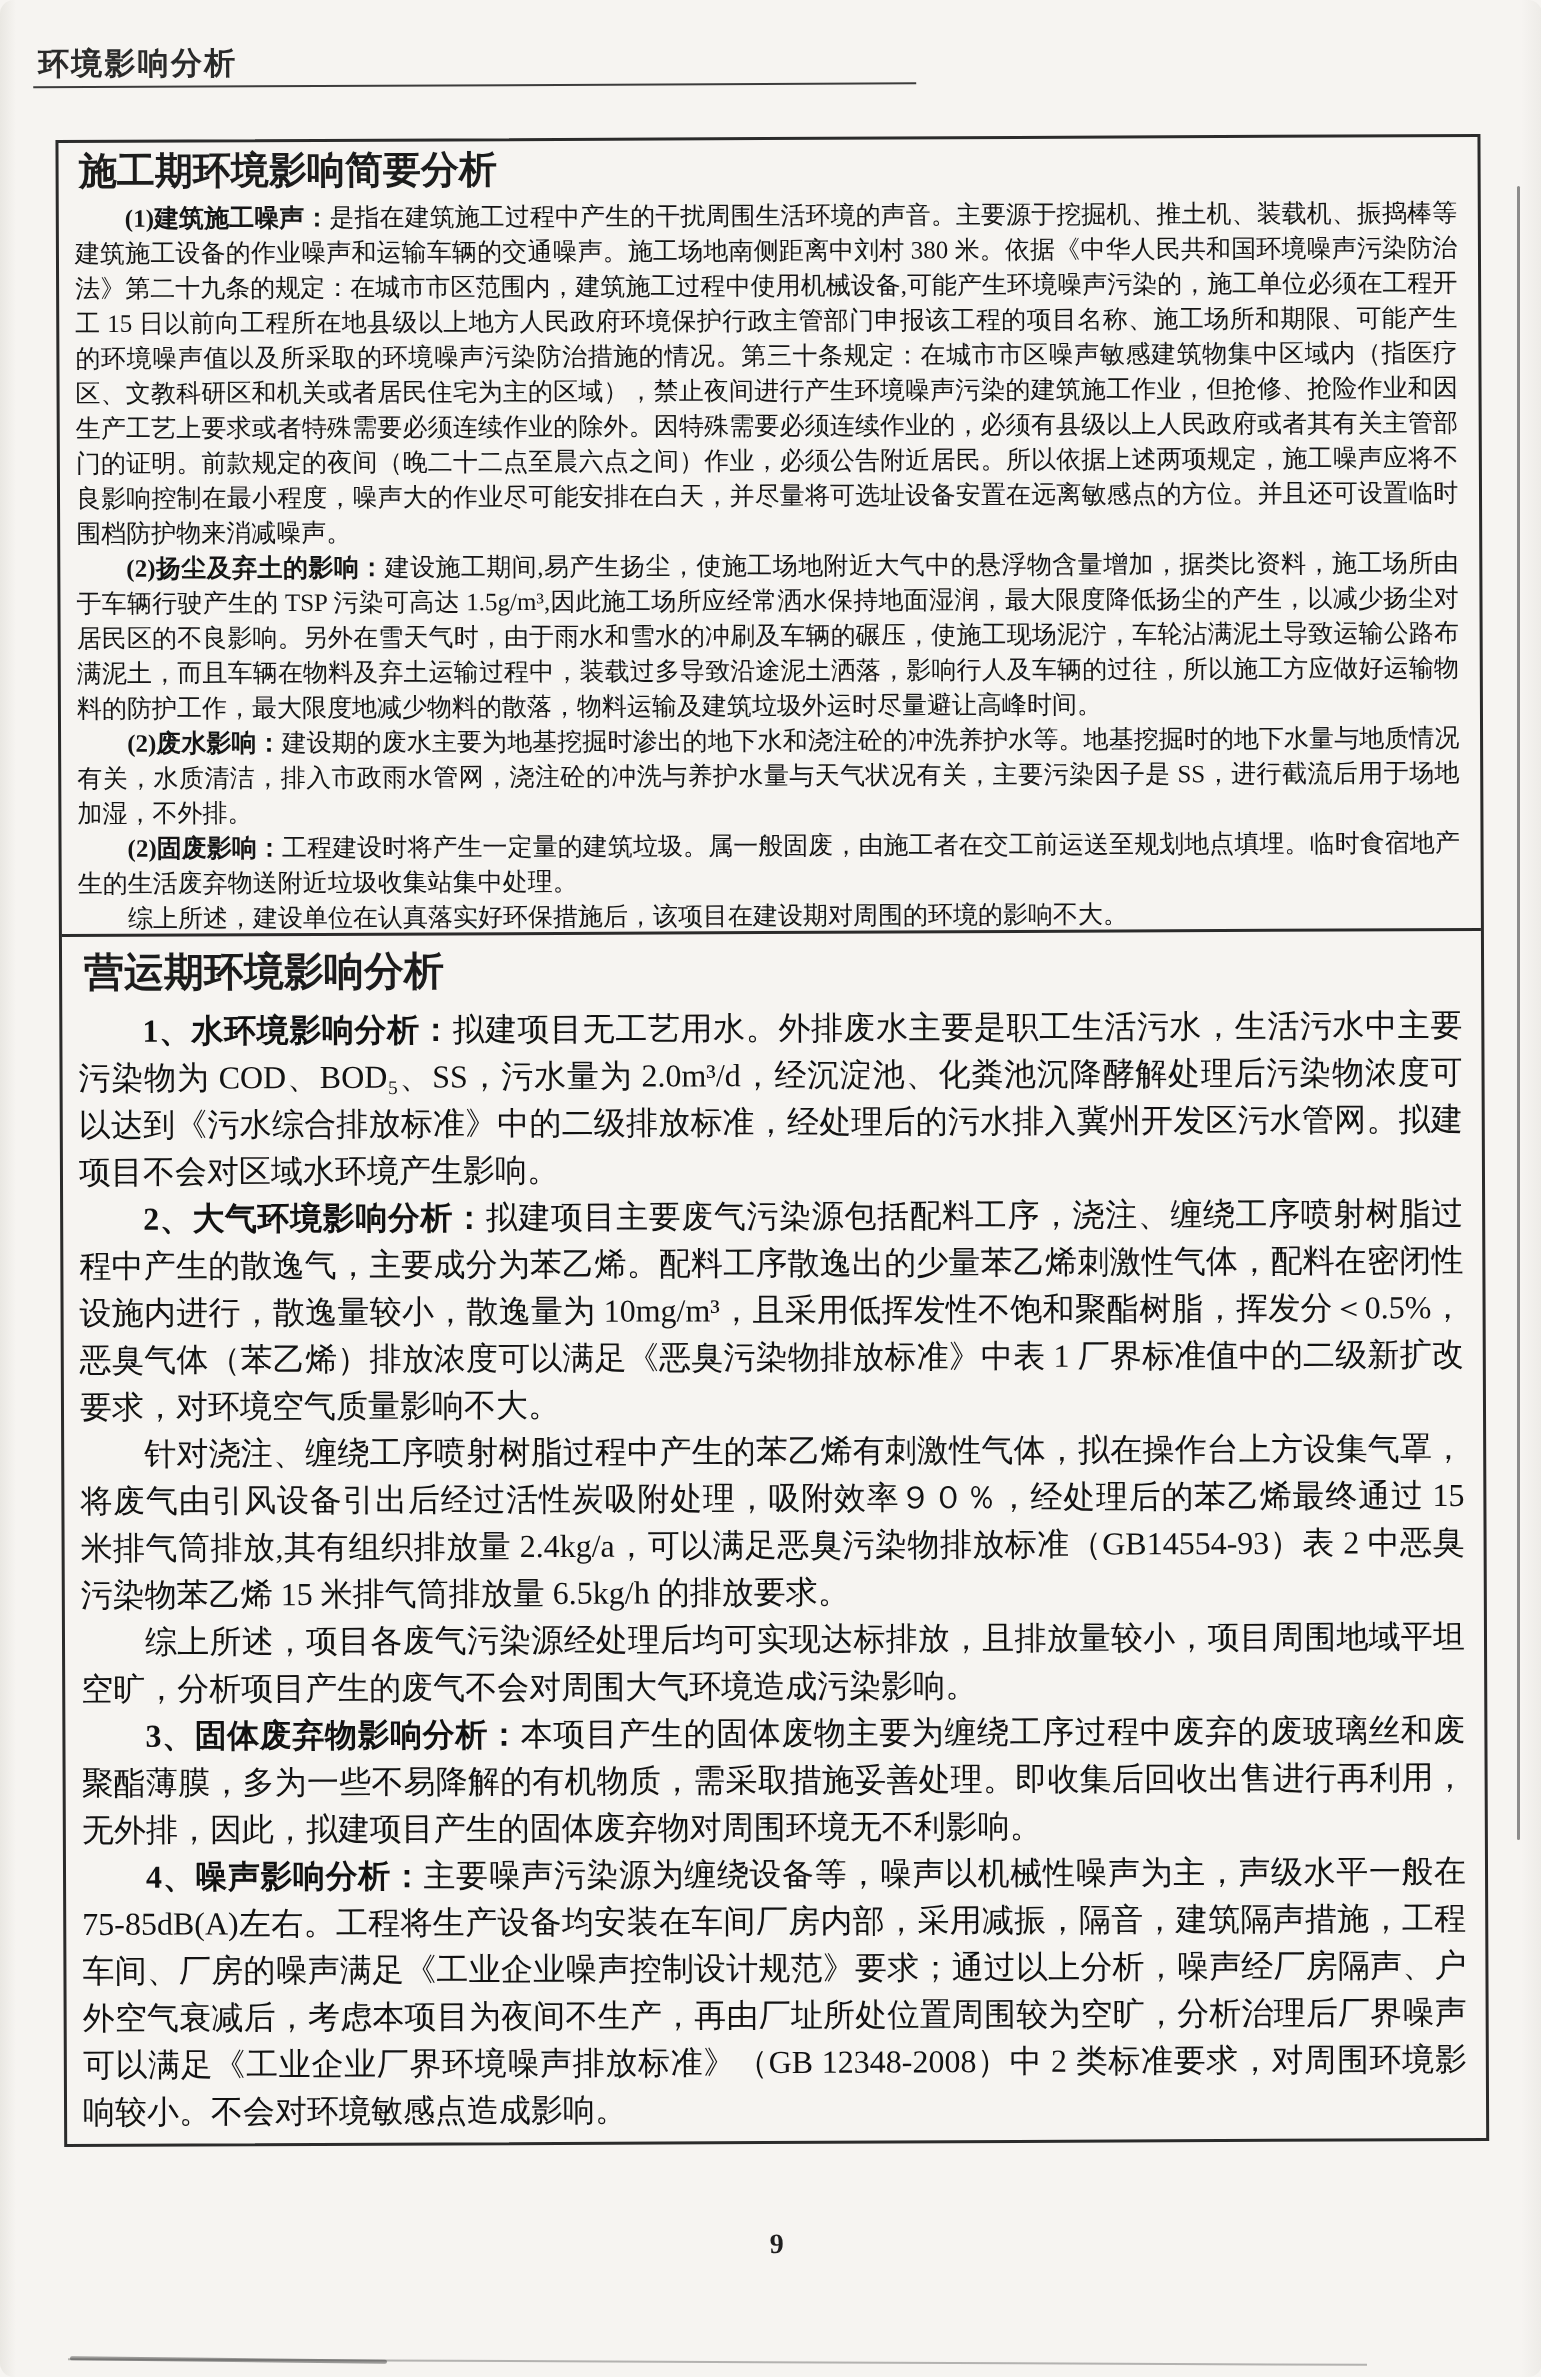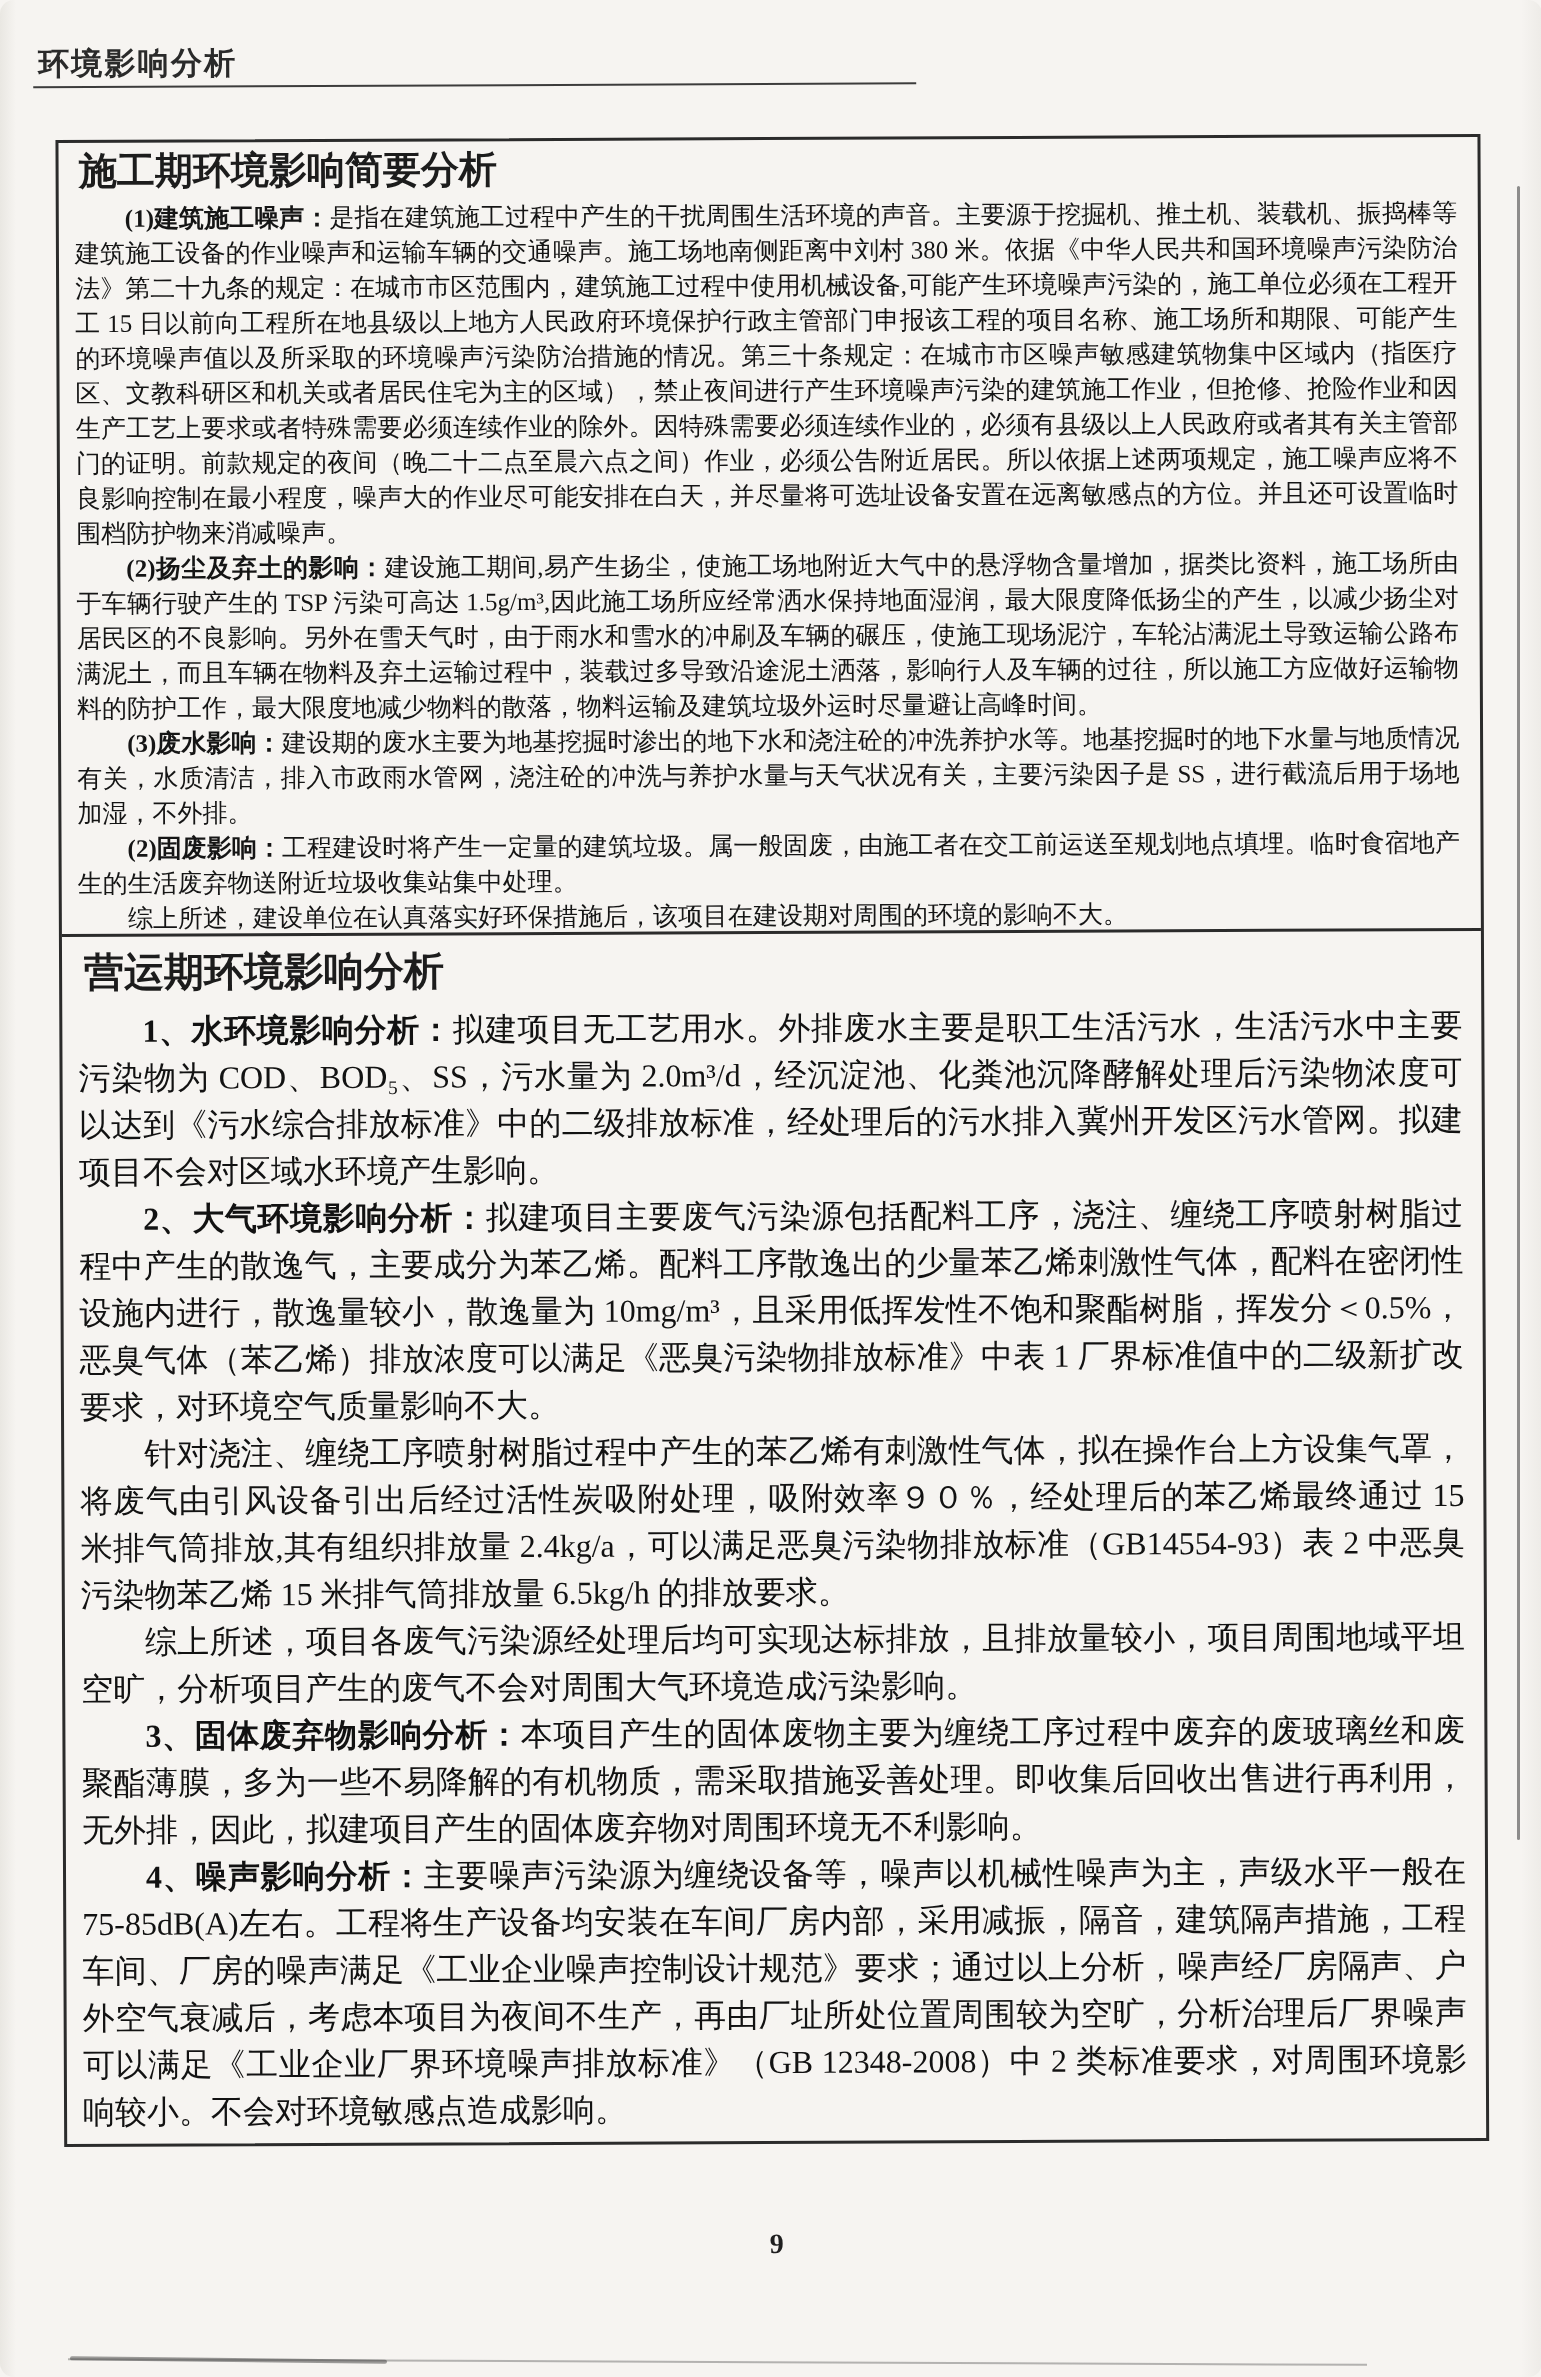--- a/index.html
+++ b/index.html
@@ -87,21 +87,21 @@
     <div class="doc-header">环境影响分析</div>
     <div class="header-rule"></div>
 
     <div class="outer-box">
 
       <div class="section1">
         <div class="sec-title">施工期环境影响简要分析</div>
         <div class="s1-body">
           <p><span class="lead">(1)建筑施工噪声：</span><span>是指在建筑施工过程中产生的干扰周围生活环境的声音。主要源于挖掘机、推土机、装载机、振捣棒等建筑施工设备的作业噪声和运输车辆的交通噪声。施工场地南侧距离中刘村 380 米。依据《中华人民共和国环境噪声污染防治法》第二十九条的规定：在城市市区范围内，建筑施工过程中使用机械设备,可能产生环境噪声污染的，施工单位必须在工程开工 15 日以前向工程所在地县级以上地方人民政府环境保护行政主管部门申报该工程的项目名称、施工场所和期限、可能产生的环境噪声值以及所采取的环境噪声污染防治措施的情况。第三十条规定：在城市市区噪声敏感建筑物集中区域内（指医疗区、文教科研区和机关或者居民住宅为主的区域），禁止夜间进行产生环境噪声污染的建筑施工作业，但抢修、抢险作业和因生产工艺上要求或者特殊需要必须连续作业的除外。因特殊需要必须连续作业的，必须有县级以上人民政府或者其有关主管部门的证明。前款规定的夜间（晚二十二点至晨六点之间）作业，必须公告附近居民。所以依据上述两项规定，施工噪声应将不良影响控制在最小程度，噪声大的作业尽可能安排在白天，并尽量将可选址设备安置在远离敏感点的方位。并且还可设置临时围档防护物来消减噪声。</span></p>
           <p><span class="lead">(2)扬尘及弃土的影响：</span><span>建设施工期间,易产生扬尘，使施工场地附近大气中的悬浮物含量增加，据类比资料，施工场所由于车辆行驶产生的 TSP 污染可高达 1.5g/m³,因此施工场所应经常洒水保持地面湿润，最大限度降低扬尘的产生，以减少扬尘对居民区的不良影响。另外在雪天气时，由于雨水和雪水的冲刷及车辆的碾压，使施工现场泥泞，车轮沾满泥土导致运输公路布满泥土，而且车辆在物料及弃土运输过程中，装载过多导致沿途泥土洒落，影响行人及车辆的过往，所以施工方应做好运输物料的防护工作，最大限度地减少物料的散落，物料运输及建筑垃圾外运时尽量避让高峰时间。</span></p>
-          <p><span class="lead">(3)废水影响：</span><span>建设期的废水主要为地基挖掘时渗出的地下水和浇注砼的冲洗养护水等。地基挖掘时的地下水量与地质情况有关，水质清洁，排入市政雨水管网，浇注砼的冲洗与养护水量与天气状况有关，主要污染因子是 SS，进行截流后用于场地加湿，不外排。</span></p>
+          <p><span class="lead">(2)废水影响：</span><span>建设期的废水主要为地基挖掘时渗出的地下水和浇注砼的冲洗养护水等。地基挖掘时的地下水量与地质情况有关，水质清洁，排入市政雨水管网，浇注砼的冲洗与养护水量与天气状况有关，主要污染因子是 SS，进行截流后用于场地加湿，不外排。</span></p>
           <p><span class="lead">(2)固废影响：</span><span>工程建设时将产生一定量的建筑垃圾。属一般固废，由施工者在交工前运送至规划地点填埋。临时食宿地产生的生活废弃物送附近垃圾收集站集中处理。</span></p>
           <p><span class="lead"></span><span>综上所述，建设单位在认真落实好环保措施后，该项目在建设期对周围的环境的影响不大。</span></p>
         </div>
       </div>
 
       <div class="section2">
         <div class="sec-title">营运期环境影响分析</div>
         <div class="s2-body">
           <p><span class="lead">1、水环境影响分析：</span><span>拟建项目无工艺用水。外排废水主要是职工生活污水，生活污水中主要污染物为 COD、BOD₅、SS，污水量为 2.0m³/d，经沉淀池、化粪池沉降酵解处理后污染物浓度可以达到《污水综合排放标准》中的二级排放标准，经处理后的污水排入冀州开发区污水管网。拟建项目不会对区域水环境产生影响。</span></p>
           <p><span class="lead">2、大气环境影响分析：</span><span>拟建项目主要废气污染源包括配料工序，浇注、缠绕工序喷射树脂过程中产生的散逸气，主要成分为苯乙烯。配料工序散逸出的少量苯乙烯刺激性气体，配料在密闭性设施内进行，散逸量较小，散逸量为 10mg/m³，且采用低挥发性不饱和聚酯树脂，挥发分＜0.5%，恶臭气体（苯乙烯）排放浓度可以满足《恶臭污染物排放标准》中表 1 厂界标准值中的二级新扩改要求，对环境空气质量影响不大。</span></p>

